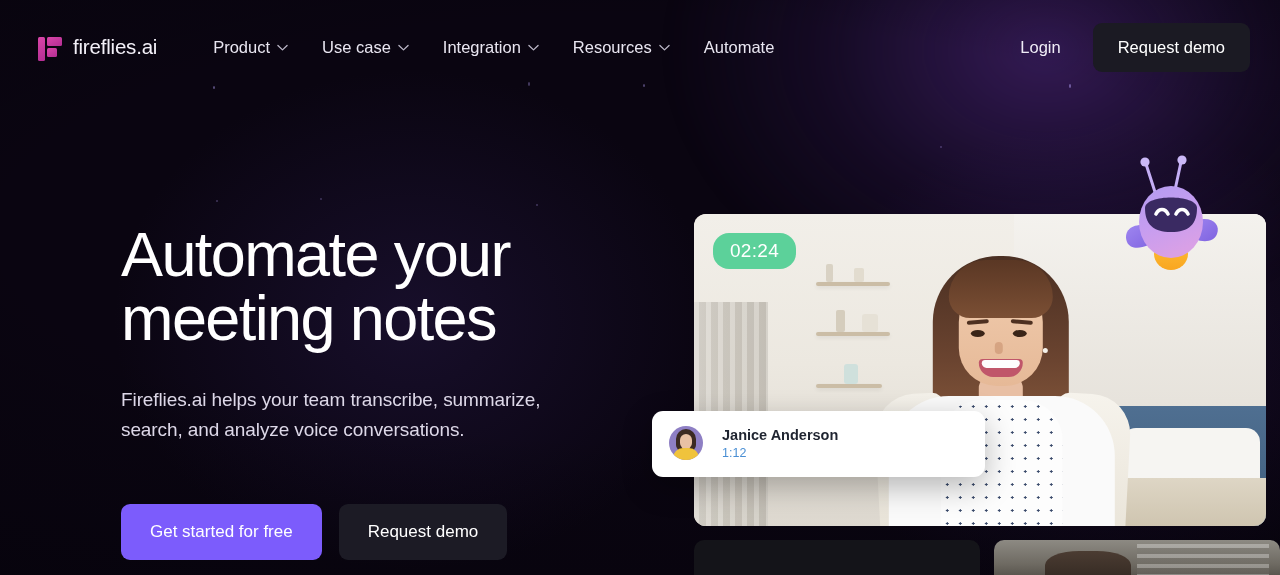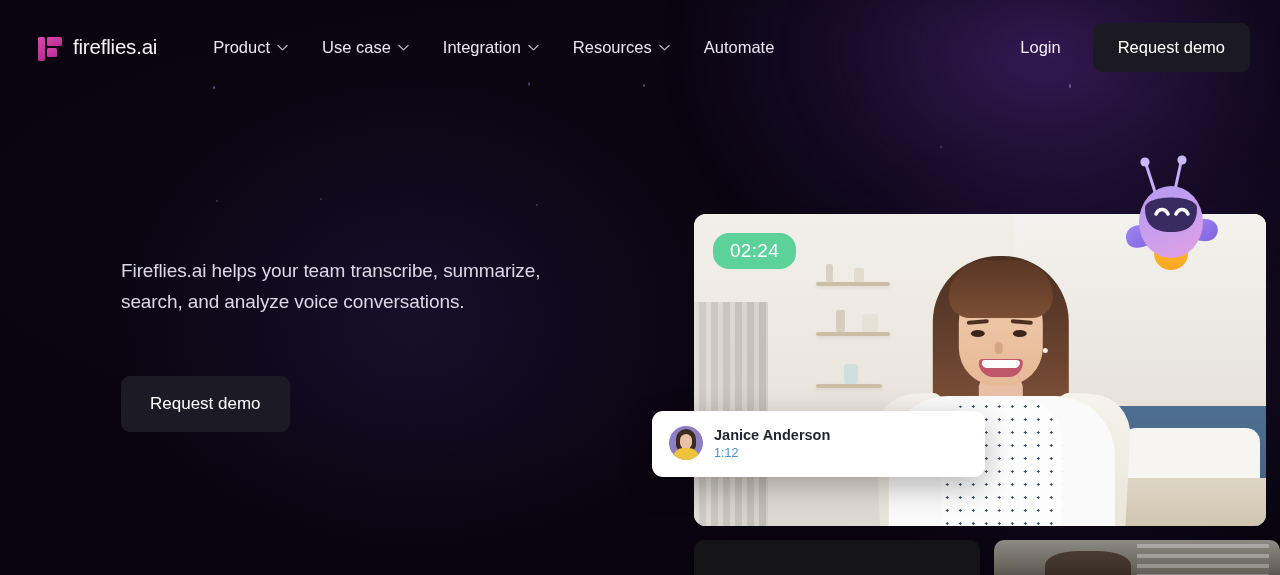--- a/index.html
+++ b/index.html
@@ -358,21 +358,21 @@
     position: absolute;
     left: -42px;
     top: 197px;
     width: 333px;
     background: #ffffff;
     border-radius: 11px;
     padding: 15px 17px 17px 17px;
     box-shadow: 0 10px 30px rgba(0,0,0,0.28);
     z-index: 8;
   }
-  .msg-head { display: flex; align-items: flex-end; gap: 11px; }
+  .msg-head { display: flex; align-items: flex-end; gap: 19px; }
   .msg-avatar {
     width: 34px; height: 34px; border-radius: 50%;
     background: #8e7fc4;
     position: relative; overflow: hidden; flex: none;
   }
   .av-hair { position:absolute; left:7px; top:3px; width:20px; height:22px; background:#3b2a22; border-radius:10px 10px 6px 6px; }
   .av-face { position:absolute; left:11px; top:8px; width:12px; height:15px; background:#e8c1a4; border-radius:6px; }
   .av-body { position:absolute; left:4px; bottom:0; width:26px; height:12px; background:#f0c33c; border-radius:10px 10px 0 0; }
   .msg-name { font-size: 14.5px; color: #1f2430; font-weight: 700; line-height: 1.25; }
   .msg-time { font-size: 12.5px; color: #4a8fd4; margin-top: 2px; }
@@ -486,23 +486,26 @@
   </div>
 
   <div class="nav-right">
     <span class="login-link">Login</span>
     <button class="btn-demo-nav">Request demo</button>
   </div>
 
 </nav>
 
 <section class="hero-left">
+  <h1 class="hero-title">Automate your
+meeting notes</h1>
   <p class="hero-sub">Fireflies.ai helps your team transcribe, summarize,
 search, and analyze voice conversations.</p>
   <div class="hero-actions">
+    <button class="btn-primary">Get started for free</button>
     <button class="btn-secondary">Request demo</button>
   </div>
 </section>
 
 <section class="stage">
 
   <div class="video-main">
     <div class="room">
       <div class="room-wall-r"></div>
       <div class="curtain"></div>

